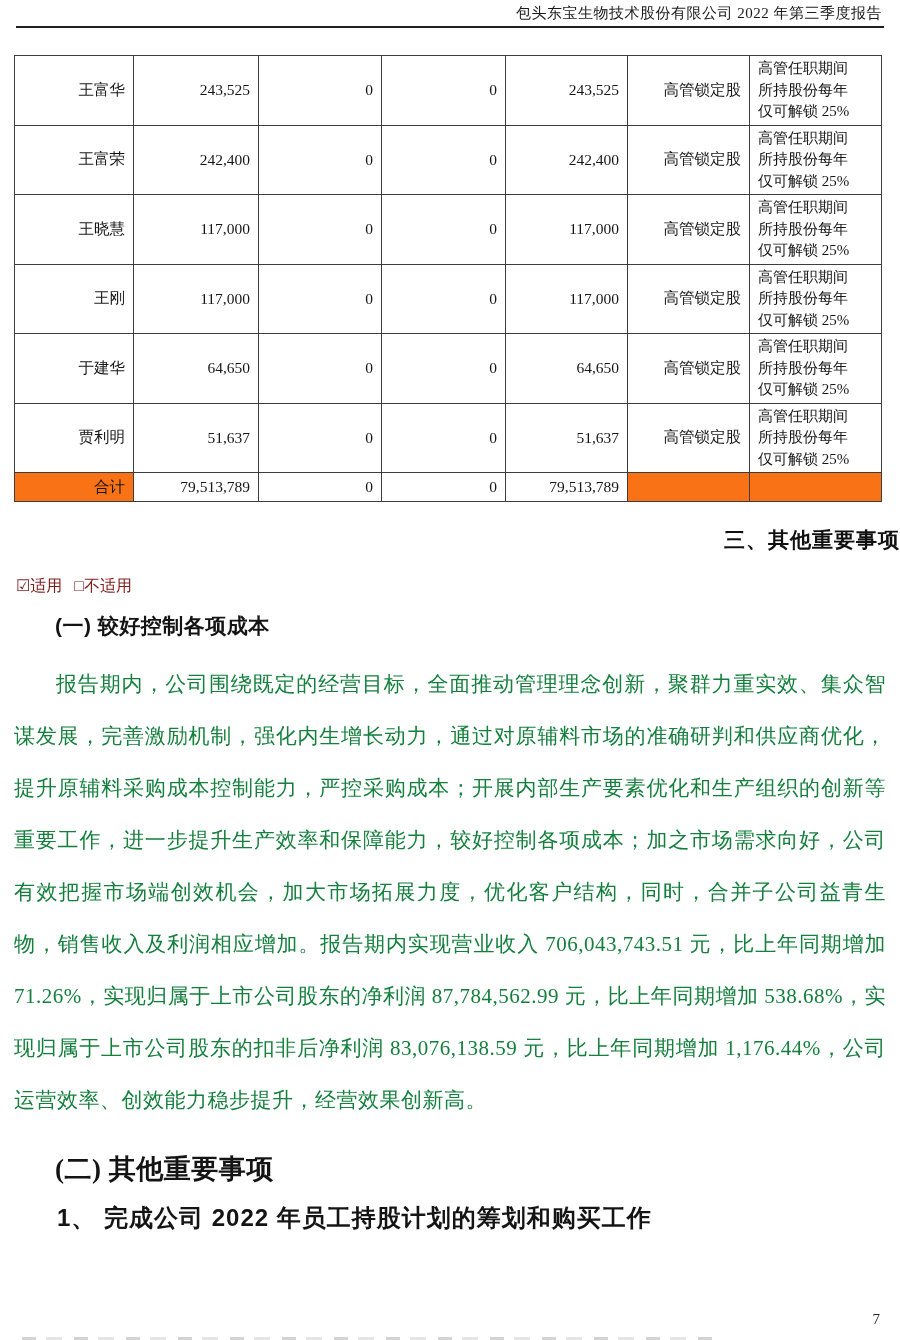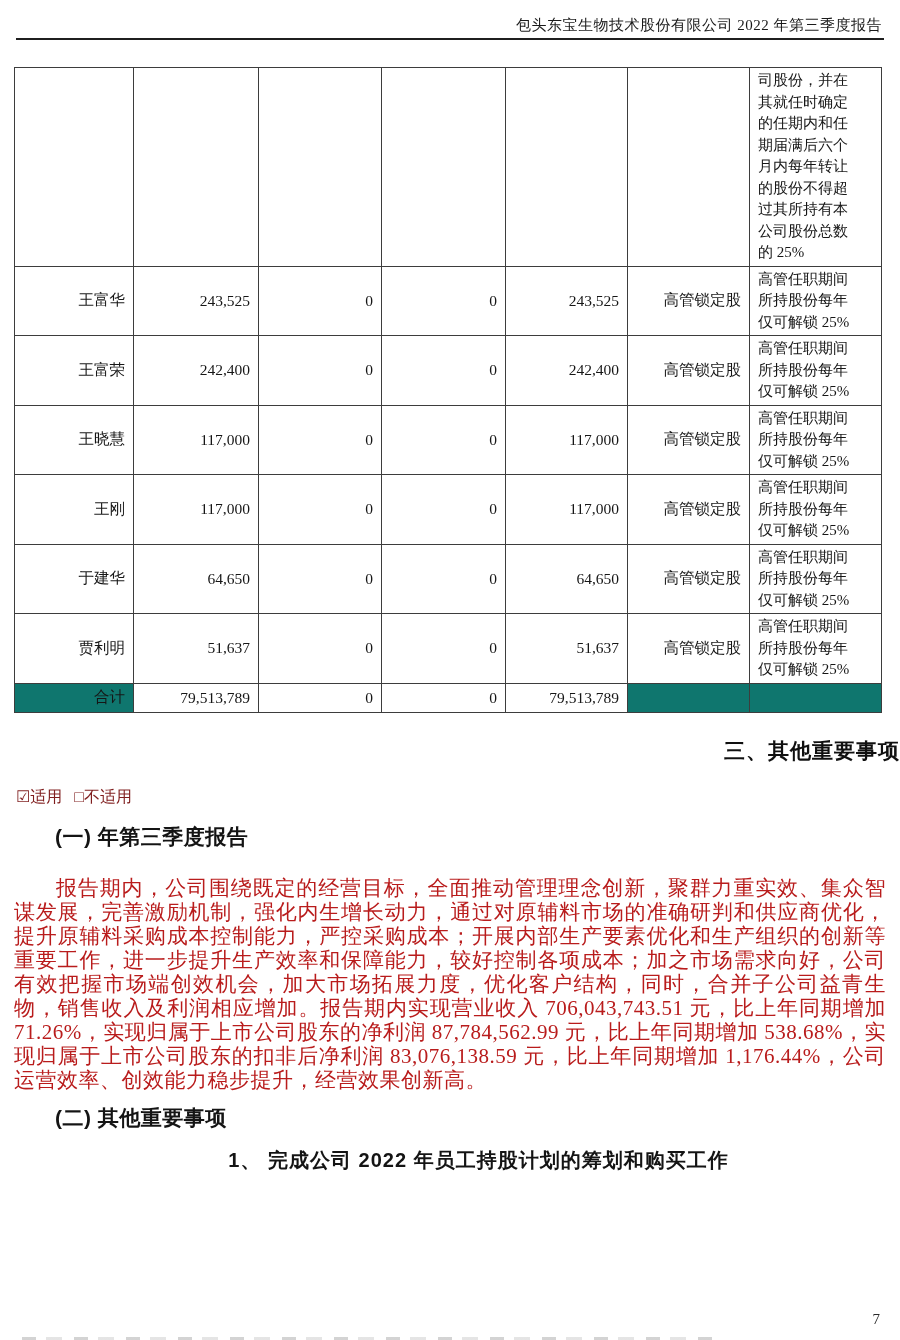--- a/index.html
+++ b/index.html
@@ -5,21 +5,21 @@
   * { box-sizing: border-box; }
   html, body { margin: 0; padding: 0; }
   body {
     width: 900px; height: 1340px;
     background: #ffffff;
     color: #141414;
     font-family: "Liberation Serif", "DejaVu Serif", serif;
     position: relative;
     overflow: hidden;
   }
-  .page-header { padding: 16px 18px 0 16px; }
+  .page-header { padding: 4px 18px 0 16px; }
   .header-title {
     text-align: right;
     font-size: 15px;
     letter-spacing: 0.5px;
     color: #1a1a1a;
   }
   .header-rule {
     margin: 3px 16px 0 16px;
     border: none;
     border-top: 2.5px solid #1f1f1f;
@@ -45,21 +45,21 @@
   td.wrap-cell {
     white-space: pre-line;
     line-height: 21.5px;
     font-size: 15px;
     padding: 2px 4px 2px 9px;
     vertical-align: middle;
   }
   tr.continuation-row { height: 197px; }
   tr.holder-row { height: 66px; }
   tr.total-row { height: 29px; }
-  .gray-cell { background: #0f766e; }
+  .gray-cell { background: #f97316; }
 
   .section-heading {
     font-family: "Liberation Sans", "DejaVu Sans", sans-serif;
     font-weight: bold;
     font-size: 21px;
     color: #101010;
     margin: 24px 0 0 16px;
     letter-spacing: 1px;
     text-align: right;
   }
@@ -70,42 +70,41 @@
   }
   .applicability-line .unchecked { margin-left: 8px; }
   .sub-heading {
     font-family: "Liberation Sans", "DejaVu Sans", sans-serif;
     font-weight: bold;
     font-size: 21px;
     margin: 15px 0 0 55px;
     letter-spacing: 0.5px;
   }
   .body-paragraph {
-    margin: 25px 14px 0 14px;
+    margin: 18px 14px 0 14px;
     font-size: 21px;
-    line-height: 24px;
+    line-height: 52px;
     text-align: justify;
     text-indent: 42px;
     letter-spacing: 0.5px;
-    color: #b91c1c;
+    color: #15803d;
   }
   .sub-heading-2 {
-    font-family: Liberation Sans, sans-serif;
-    font-weight: bold;
-    font-size: 21px;
-    margin: 12px 0 0 55px;
+    font-family: Liberation Serif, serif;
+    font-weight: bold;
+    font-size: 27px;
+    margin: 25px 0 0 55px;
     letter-spacing: 0.5px;
   }
   .item-heading {
     font-family: "Liberation Sans", "DejaVu Sans", sans-serif;
     font-weight: bold;
-    font-size: 20px;
+    font-size: 24px;
     margin: 15px 0 0 57px;
     letter-spacing: 1px;
-    text-align: center;
   }
   .page-number {
     position: absolute;
     right: 20px;
     bottom: 12px;
     font-size: 15px;
     color: #2a2a2a;
   }
   .clipped-next-line {
     position: absolute;
@@ -130,37 +129,20 @@
   <colgroup>
     <col style="width:119px">
       <col style="width:125px">
       <col style="width:123px">
     <col style="width:124px">
       <col style="width:122px">
       <col style="width:122px">
     <col style="width:132px">
   </colgroup>
   <tbody>
-    <tr class="continuation-row">
-      <td class="name-cell"></td>
-      <td class="num-cell"></td>
-      <td class="num-cell"></td>
-      <td class="num-cell"></td>
-      <td class="num-cell"></td>
-      <td class="type-cell"></td>
-      <td class="wrap-cell">司股份，并在
-其就任时确定
-的任期内和任
-期届满后六个
-月内每年转让
-的股份不得超
-过其所持有本
-公司股份总数
-的 25%</td>
-    </tr>
 
     <tr class="holder-row">
       <td class="name-cell">王富华</td>
       <td class="num-cell">243,525</td>
       <td class="num-cell">0</td>
       <td class="num-cell">0</td>
       <td class="num-cell">243,525</td>
       <td class="type-cell">高管锁定股</td>
       <td class="wrap-cell">高管任职期间
 所持股份每年
@@ -234,21 +216,21 @@
   </tbody>
 </table>
 
 <div class="section-heading">三、其他重要事项</div>
 
 <div class="applicability-line">
   <span>☑适用</span>
   <span class="unchecked">□不适用</span>
 </div>
 
-<div class="sub-heading">(一) 年第三季度报告</div>
+<div class="sub-heading">(一) 较好控制各项成本</div>
 
 <p class="body-paragraph">报告期内，公司围绕既定的经营目标，全面推动管理理念创新，聚群力重实效、集众智谋发展，完善激励机制，强化内生增长动力，通过对原辅料市场的准确研判和供应商优化，提升原辅料采购成本控制能力，严控采购成本；开展内部生产要素优化和生产组织的创新等重要工作，进一步提升生产效率和保障能力，较好控制各项成本；加之市场需求向好，公司有效把握市场端创效机会，加大市场拓展力度，优化客户结构，同时，合并子公司益青生物，销售收入及利润相应增加。报告期内实现营业收入 706,043,743.51 元，比上年同期增加 71.26%，实现归属于上市公司股东的净利润 87,784,562.99 元，比上年同期增加 538.68%，实现归属于上市公司股东的扣非后净利润 83,076,138.59 元，比上年同期增加 1,176.44%，公司运营效率、创效能力稳步提升，经营效果创新高。</p>
 
 <div class="sub-heading-2">(二) 其他重要事项</div>
 
 <div class="item-heading">1、 完成公司 2022 年员工持股计划的筹划和购买工作</div>
 
 <div class="page-number">7</div>
 <div class="clipped-next-line"></div>
 

